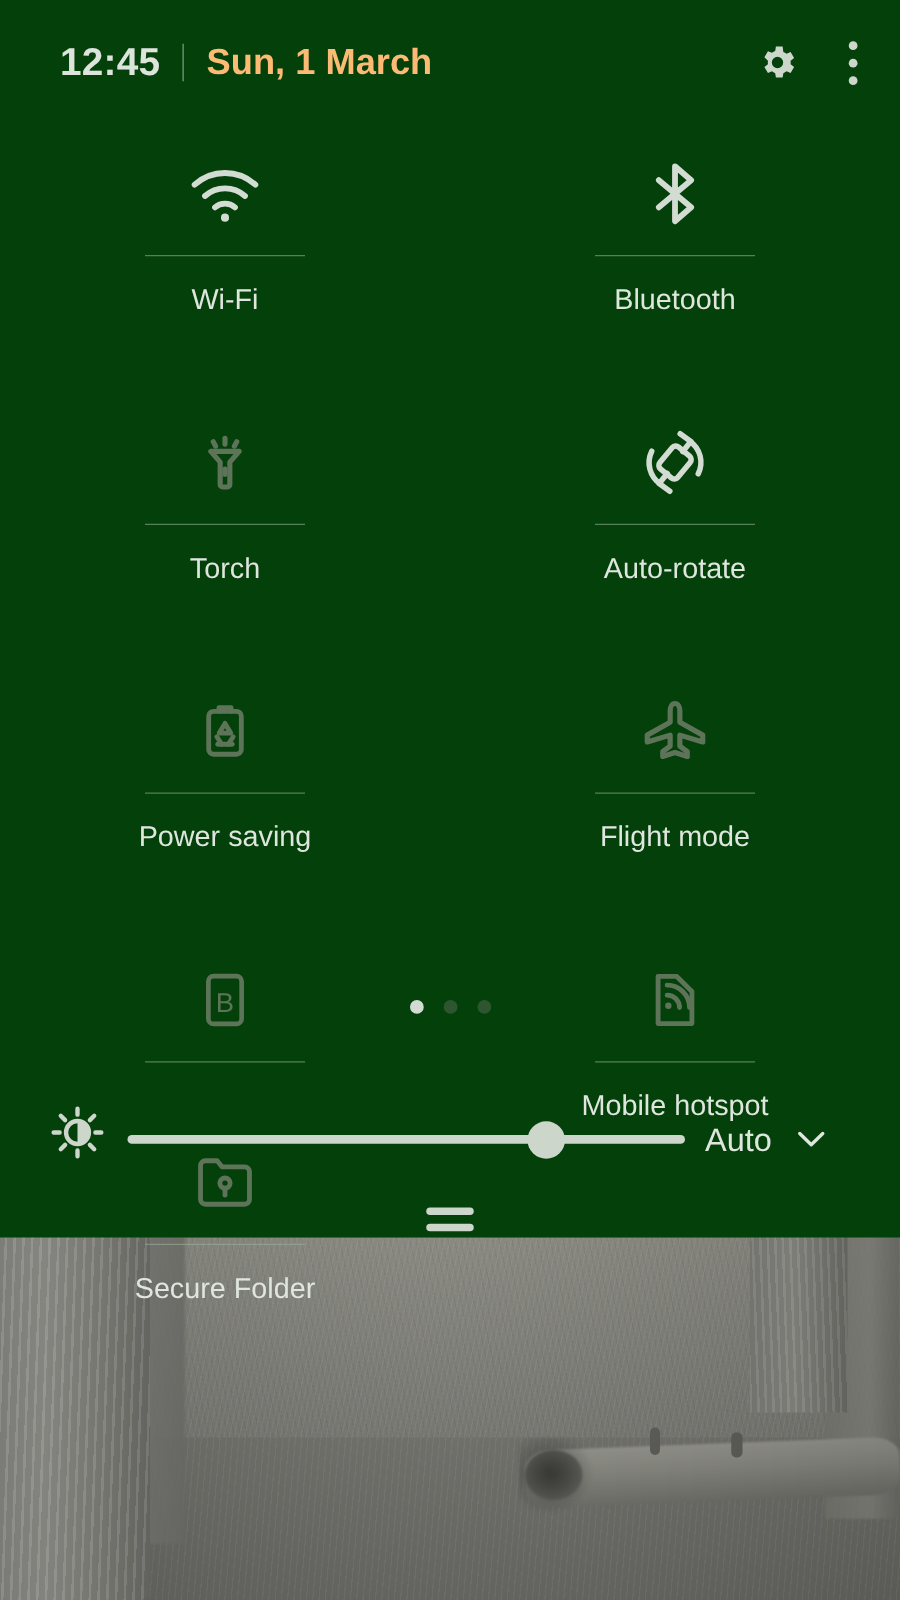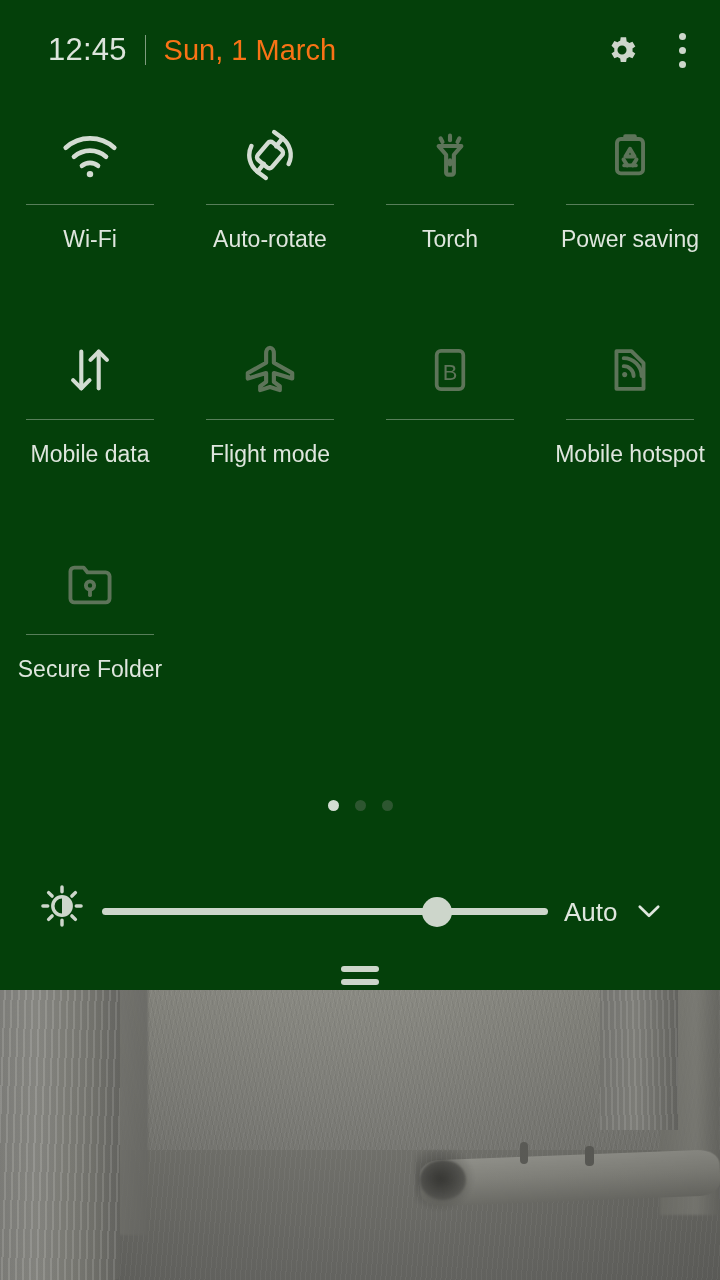--- a/index.html
+++ b/index.html
@@ -89,44 +89,44 @@
   
   #panel{
     position:absolute; left:0; top:0; width:720px; height:990px;
     background:#04400a;
     z-index:5;
   }
 
   
   #status-header{
     position:absolute; left:0; top:0; width:720px; height:100px;
-    display:flex; align-items:center;
+    display:flex; align-items:center;font-weight:bold;
   }
   #clock{
     margin-left:48px;
     color:#dde4dc; font-size:31px; letter-spacing:.2px;
   }
   #hdr-sep{
     margin:0 18px; width:1px; height:30px; background:#9fb39c; opacity:.8;
   }
   #date{
-    color:#f97316; font-size:29px;
+    color:#fdba74; font-size:29px;
   }
   #hdr-actions{
     margin-left:auto; margin-right:34px; display:flex; align-items:center; gap:40px;
   }
   .hdr-icon{ display:flex; align-items:center; justify-content:center; cursor:pointer; }
   .dots{ display:flex; flex-direction:column; gap:7px; align-items:center; }
   .dots i{ width:7px; height:7px; border-radius:50%; background:#cdd6cb; display:block; }
 
   
   #tile-grid{
     position:absolute; left:0; top:112px; width:720px; height:660px;
     display:grid;
-    grid-template-columns:repeat(4,1fr);
+    grid-template-columns:repeat(2,1fr);
     grid-template-rows:repeat(3,215px);
   }
   .tile{
     display:flex; flex-direction:column; align-items:center;
     cursor:pointer; position:relative;
   }
   .tile-icon{
     height:86px; display:flex; align-items:center; justify-content:center;
   }
   .tile-div{
@@ -232,76 +232,73 @@
           <path d="M5.8 12.7a9.3 9.3 0 0 1 12.4 0"></path>
           <path d="M8.9 16.2a4.7 4.7 0 0 1 6.2 0"></path>
           <circle class="fillpart" cx="12" cy="19.4" r="1.25"></circle>
         </svg>
       </span>
       <span class="tile-div"></span>
       <span class="tile-label">Wi-Fi</span>
     </div>
 
 
+    <div class="tile on">
+      <span class="tile-icon">
+        <svg width="62" height="62" viewBox="0 0 24 24" fill="none" stroke-width="1.8" stroke-linecap="round" stroke-linejoin="round">
+          <path d="M7 7.8 17 16.2 12 20.5V3.5l5 4.3L7 16.2"></path>
+        </svg>
+      </span>
+      <span class="tile-div"></span>
+      <span class="tile-label">Bluetooth</span>
+    </div>
+
+    <div class="tile off">
+      <span class="tile-icon">
+        <svg width="58" height="58" viewBox="0 0 24 24" fill="none" stroke-width="1.7" stroke-linecap="round" stroke-linejoin="round">
+          <path d="M7.3 8.3h9.4l-3.1 3.6v7.4a.8.8 0 0 1-.8.8h-1.6a.8.8 0 0 1-.8-.8v-7.4z"></path>
+          <path d="M12 4v1.9"></path>
+          <path d="M8.1 5.1 8.9 6.6"></path>
+          <path d="M15.9 5.1 15.1 6.6"></path>
+          <path d="M12 14.2v1.7"></path>
+        </svg>
+      </span>
+      <span class="tile-div"></span>
+      <span class="tile-label">Torch</span>
+    </div>
 
     <div class="tile on">
       <span class="tile-icon">
         <svg width="62" height="62" viewBox="0 0 24 24" fill="none" stroke-width="1.7" stroke-linecap="round" stroke-linejoin="round">
           <rect x="8.4" y="7.6" width="7.2" height="8.8" rx="1.4" transform="rotate(40 12 12)"></rect>
           <path d="M16.6 5.4a8 8 0 0 1 2.6 10.1"></path>
           <path d="M7.4 18.6A8 8 0 0 1 4.8 8.5"></path>
           <path d="M13.6 3.1 16.9 5.5 14.4 8.6"></path>
           <path d="M10.4 20.9 7.1 18.5 9.6 15.4"></path>
         </svg>
       </span>
       <span class="tile-div"></span>
       <span class="tile-label">Auto-rotate</span>
-    </div>
-
-    <div class="tile off">
-      <span class="tile-icon">
-        <svg width="58" height="58" viewBox="0 0 24 24" fill="none" stroke-width="1.7" stroke-linecap="round" stroke-linejoin="round">
-          <path d="M7.3 8.3h9.4l-3.1 3.6v7.4a.8.8 0 0 1-.8.8h-1.6a.8.8 0 0 1-.8-.8v-7.4z"></path>
-          <path d="M12 4v1.9"></path>
-          <path d="M8.1 5.1 8.9 6.6"></path>
-          <path d="M15.9 5.1 15.1 6.6"></path>
-          <path d="M12 14.2v1.7"></path>
-        </svg>
-      </span>
-      <span class="tile-div"></span>
-      <span class="tile-label">Torch</span>
     </div>
 
     <div class="tile off">
       <span class="tile-icon">
         <svg width="58" height="58" viewBox="0 0 24 24" fill="none" stroke-width="1.6" stroke-linecap="round" stroke-linejoin="round">
           <rect x="6.6" y="5.4" width="10.8" height="14.2" rx="1.6"></rect>
           <path d="M10 5.4V4.2h4v1.2"></path>
           <path d="M12 9.4 13.9 12.6h-3.8z"></path>
           <path d="M9.3 13.8 10.9 16.3"></path>
           <path d="M14.7 13.8 13.1 16.3"></path>
           <path d="M9.6 16.3h4.8"></path>
         </svg>
       </span>
       <span class="tile-div"></span>
       <span class="tile-label">Power saving</span>
     </div>
 
-    <div class="tile on">
-      <span class="tile-icon">
-        <svg width="58" height="58" viewBox="0 0 24 24" fill="none" stroke-width="1.7" stroke-linecap="round" stroke-linejoin="round">
-          <path d="M8.4 4.4v15.2"></path>
-          <path d="M5 16.2 8.4 19.6 11.8 16.2"></path>
-          <path d="M15.6 19.6V4.4"></path>
-          <path d="M12.2 7.8 15.6 4.4 19 7.8"></path>
-        </svg>
-      </span>
-      <span class="tile-div"></span>
-      <span class="tile-label">Mobile data</span>
-    </div>
 
     <div class="tile off">
       <span class="tile-icon">
         <svg width="62" height="62" viewBox="0 0 24 24" fill="none" stroke-width="1.6" stroke-linecap="round" stroke-linejoin="round">
           <path d="M12 3.4c.9 0 1.5 1 1.5 2.2v3.6l7.1 4v2.1l-7.1-2.1v3.4l2.3 1.7v1.5L12 18.6l-3.8 1.2v-1.5l2.3-1.7v-3.4L3.4 15.3v-2.1l7.1-4V5.6c0-1.2.6-2.2 1.5-2.2z"></path>
         </svg>
       </span>
       <span class="tile-div"></span>
       <span class="tile-label">Flight mode</span>
     </div>

